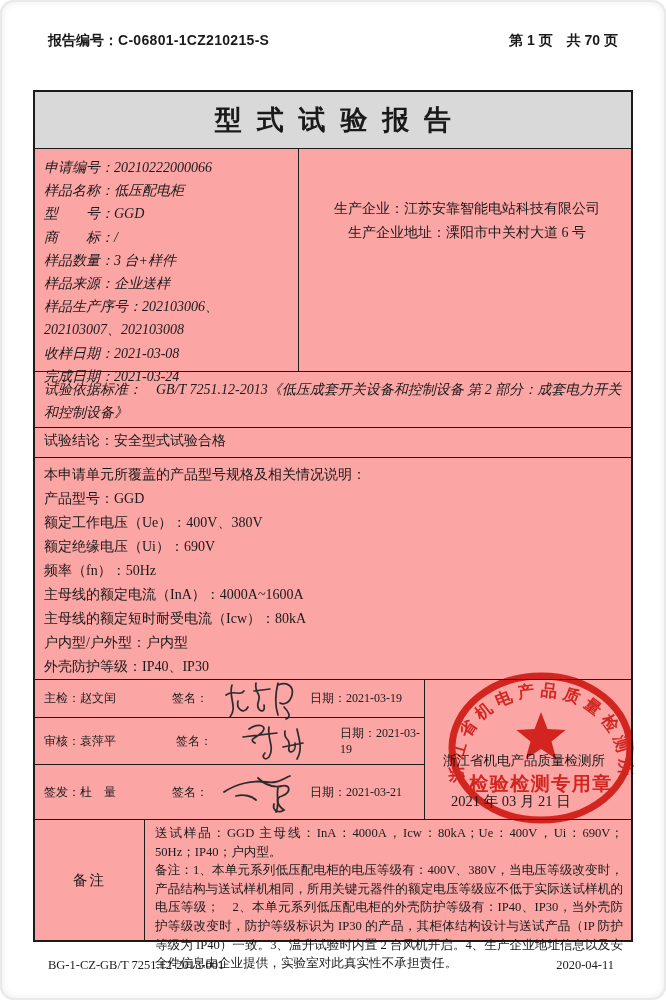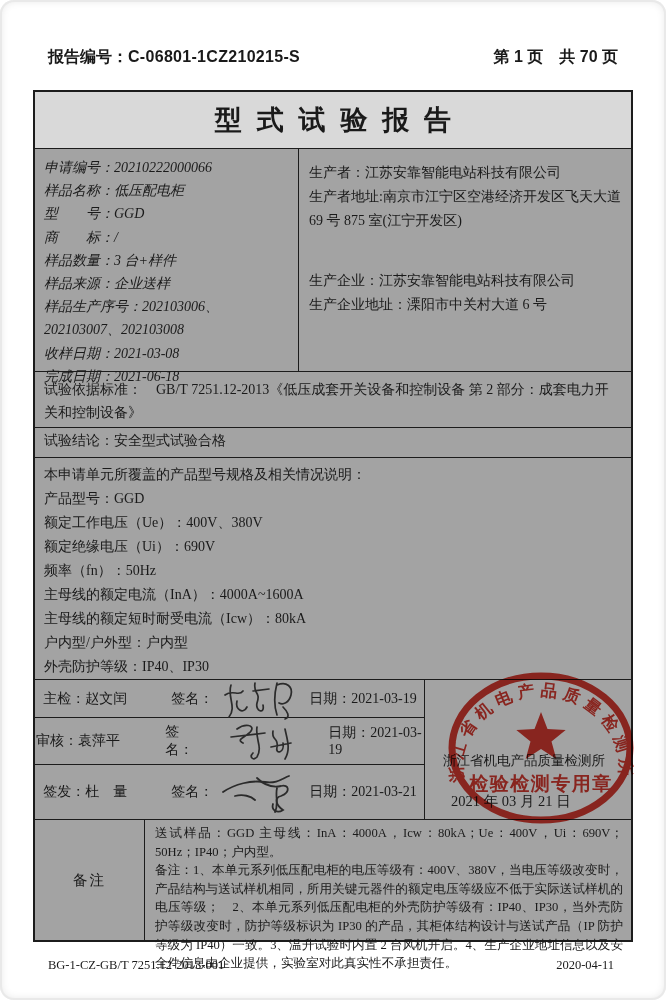--- a/index.html
+++ b/index.html
@@ -7,44 +7,44 @@
     width:666px;height:1000px;position:relative;
     background:#ffffff;
     font-family:"Liberation Serif","DejaVu Serif",serif;
     color:#1a1a1a;
     overflow:hidden;
   }
   .scan-edge{position:absolute;inset:0;border-radius:14px;
     box-shadow:inset 0 0 0 2px #e9e9e9, inset 0 0 10px rgba(0,0,0,.12);
     pointer-events:none;}
   
-  .doc-header{position:absolute;top:47px;left:48px;right:48px;
+  .doc-header{position:absolute;top:32px;left:48px;right:48px;
     display:flex;justify-content:space-between;align-items:center;
-    font-family:"Liberation Sans","DejaVu Sans",sans-serif;font-weight:bold;font-size:16px;}
+    font-family:"Liberation Sans","DejaVu Sans",sans-serif;font-weight:bold;font-size:14px;}
   .report-no{letter-spacing:.3px;}
   
   .report-table{position:absolute;left:33px;top:90px;width:600px;
-    border:2px solid #1c1c1c;box-sizing:border-box;background:#a3a3a3;}
+    border:2px solid #1c1c1c;box-sizing:border-box;background:#fca5a5;}
   .row{border-bottom:1.5px solid #1c1c1c;box-sizing:border-box;position:relative;}
   .row:last-child{border-bottom:none;}
   .title-row{height:57px;background:#d9d9d9;display:flex;align-items:center;justify-content:center;}
   .title-row span{font-size:27px;font-weight:bold;letter-spacing:.55em;text-indent:.55em;}
   .info-row{height:223px;display:flex;}
   .info-left{width:264px;border-right:1.5px solid #1c1c1c;box-sizing:border-box;
     padding:7px 6px 0 9px;font-size:14px;line-height:23.2px;font-style:italic;}
   .info-right{flex:1;padding:12px 6px 0 10px;font-size:14px;line-height:24px;}
-  .info-right .block2{margin-top:36px;}
-  .standard-row{height:56px;padding:6px 9px 0 9px;font-size:14px;line-height:23px;}
+  .info-right .block2{margin-top:36px;text-align:center;}
+  .standard-row{height:56px;padding:6px 9px 0 9px;font-size:14px;line-height:23px;font-style:italic;}
   .conclusion-row{height:30px;padding:4px 9px 4px 9px;font-size:14px;}
   .coverage-row{height:222px;padding:5px 9px 1px 9px;font-size:14px;line-height:24px;}
   
   .sig-section{display:flex;border-bottom:1.5px solid #1c1c1c;}
   .sig-left{flex:1;border-right:1.5px solid #1c1c1c;box-sizing:border-box;}
   .sig-row{display:flex;align-items:center;border-bottom:1.5px solid #1c1c1c;
-    box-sizing:border-box;padding:0 0 0 1px;font-size:14px;position:relative;justify-content:center;}
+    box-sizing:border-box;padding:0 0 0 9px;font-size:12px;position:relative;}
   .sig-row:last-child{border-bottom:none;}
   .sig-row .who{width:128px;}
   .sig-row .sg{width:46px;}
   .sig-row .scribble{width:88px;height:44px;overflow:visible;margin-right:4px;}
   .sig-right{width:206px;position:relative;overflow:visible;}
   .org-line{position:absolute;left:18px;top:72px;font-size:13.5px;white-space:nowrap;z-index:1;}
   .date-line{position:absolute;left:26px;top:112px;font-size:14.5px;white-space:nowrap;z-index:1;}
   .stamp-svg{position:absolute;left:16px;top:-12px;z-index:2;
     mix-blend-mode:multiply;opacity:.92;}
   
@@ -77,27 +77,23 @@
   <div class="row info-row">
     <div class="info-left">
       <div>申请编号：20210222000066</div>
       <div>样品名称：低压配电柜</div>
       <div>型　　号：GGD</div>
       <div>商　　标：/</div>
       <div>样品数量：3 台+样件</div>
       <div>样品来源：企业送样</div>
       <div>样品生产序号：202103006、202103007、202103008</div>
       <div>收样日期：2021-03-08</div>
-      <div>完成日期：2021-06-18</div>
+      <div>完成日期：2021-03-24</div>
     </div>
     <div class="info-right">
-      <div class="block1">
-        <div>生产者：江苏安靠智能电站科技有限公司</div>
-        <div>生产者地址:南京市江宁区空港经济开发区飞天大道69 号 875 室(江宁开发区)</div>
-      </div>
       <div class="block2">
         <div>生产企业：江苏安靠智能电站科技有限公司</div>
         <div>生产企业地址：溧阳市中关村大道 6 号</div>
       </div>
     </div>
   </div>
 
   <div class="row standard-row">试验依据标准：　GB/T 7251.12-2013《低压成套开关设备和控制设备 第 2 部分：成套电力开关和控制设备》</div>
 
   <div class="row conclusion-row">试验结论：安全型式试验合格</div>

